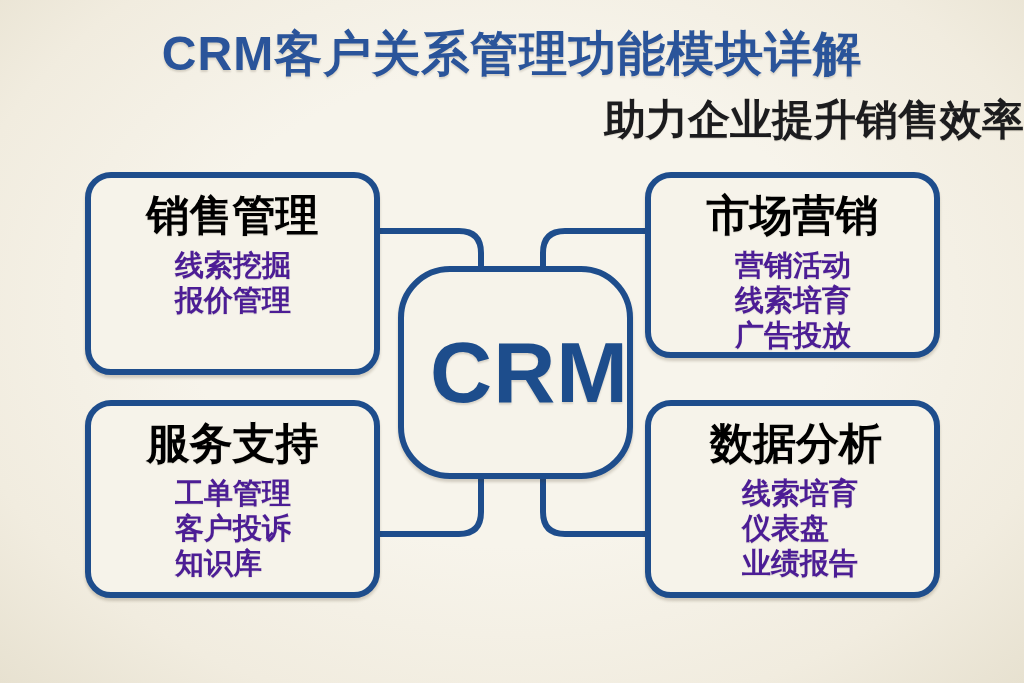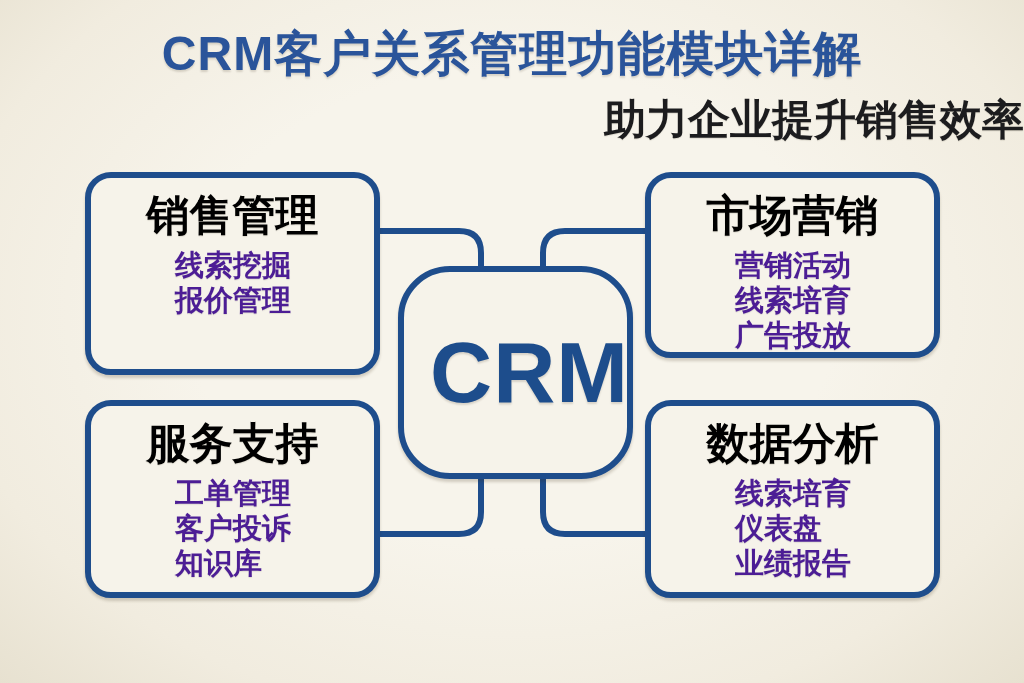--- a/index.html
+++ b/index.html
@@ -20,21 +20,21 @@
   }
   svg.connectors{position:absolute;left:0;top:0;}
   .module-box{
     position:absolute;width:295px;box-sizing:border-box;
     border:6px solid #1e4d8c;border-radius:26px;background:#f6f3ea;
     box-shadow:0 3px 3px rgba(60,45,20,0.20);
   }
   .module-box.tl{left:85px;top:172px;height:203px;}
   .module-box.tr{left:645px;top:172px;height:186px;}
   .module-box.bl{left:85px;top:400px;height:198px;}
-  .module-box.br{left:645px;top:400px;height:198px;}
+  .module-box.br{left:645px;top:400px;height:198px;padding-left:7px;}
   .module-title{
     margin-top:14px;text-align:center;
     font-size:43px;font-weight:800;color:#000000;
     text-shadow:0 1px 1px rgba(40,30,10,0.12);line-height:1.1;
   }
   .module-items{
     list-style:none;margin:9px 0 0 84px;padding:0;
     font-size:29px;font-weight:700;color:#4c1d95;line-height:35px;
     text-shadow:0 1px 1px rgba(40,30,10,0.10);
   }

